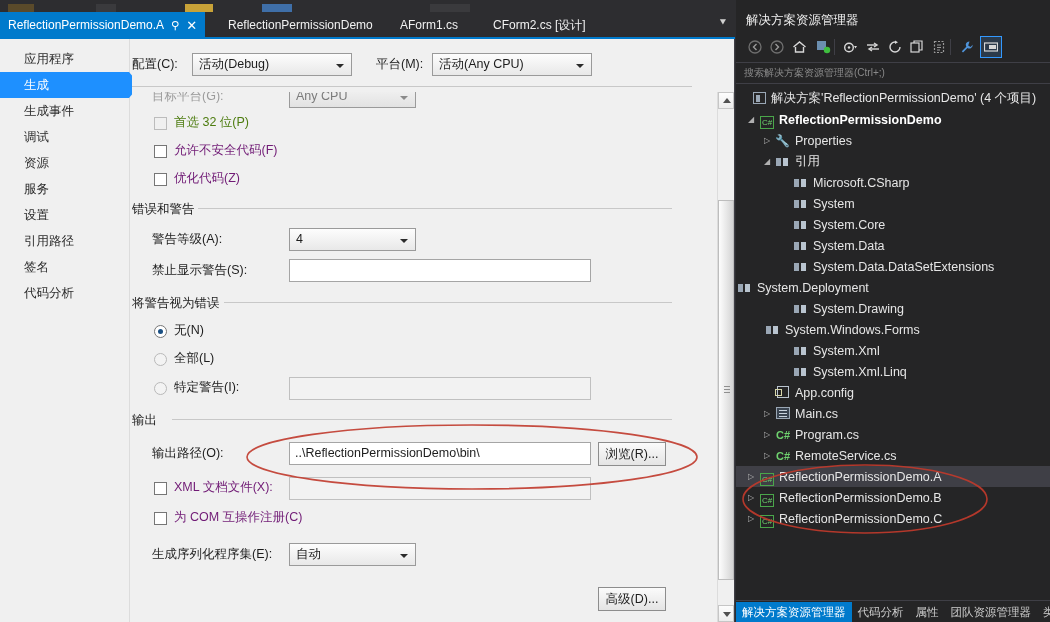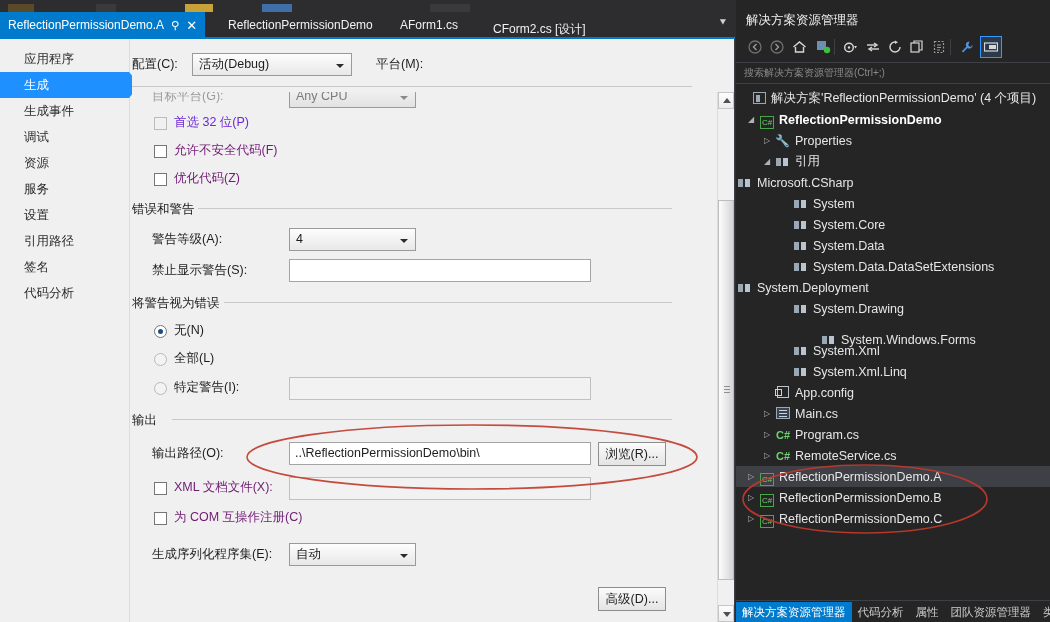--- a/index.html
+++ b/index.html
@@ -121,21 +121,21 @@
   .grouphdr { position: absolute; font-size: 12.5px; color: #1d1d1d; white-space: nowrap; }
   .groupline { position: absolute; height: 1px; background: #c8c8c8; }
 
   .chk {
     position: absolute; width: 13px; height: 13px;
     background: #ffffff; border: 1px solid #767676;
     cursor: pointer;
   }
   .chk.dis { background: #f0f0f0; border-color: #bcbcbc; }
   .chk-l { position: absolute; font-size: 12.5px; color: #701a75; white-space: nowrap; }
-  .chk-l.dis { color: #6d28d9; }
+  .chk-l.dis { color: #4d7c0f; }
 
   .rad {
     position: absolute; width: 13px; height: 13px; border-radius: 50%;
     background: #ffffff; border: 1px solid #767676; cursor: pointer;
   }
   .rad.dim { background: #f3f3f3; border-color: #b9b9b9; }
   .rad.on::after {
     content: ""; position: absolute; left: 3px; top: 3px;
     width: 5px; height: 5px; border-radius: 50%; background: #1a4f82;
   }
@@ -258,21 +258,21 @@
     <span>ReflectionPermissionDemo.A</span>
     <span class="pin">⚲</span>
     <span class="close">✕</span>
   </div>
   <div class="tab" style="left:220px;">
     <span>ReflectionPermissionDemo</span>
   </div>
   <div class="tab" style="left:392px;">
     <span>AForm1.cs</span>
   </div>
-  <div class="tab" style="left:485px;align-items:flex-end;">
+  <div class="tab" style="left:485px;">
     <span>CForm2.cs [设计]</span>
   </div>
   <div class="tab-overflow">⯆</div>
 </div>
 <div class="tab-underline"></div>
 
 <div class="propspage">
 
   <div class="catlist">
     <div class="cat"><span>应用程序</span></div>
@@ -286,20 +286,21 @@
     <div class="cat"><span>签名</span></div>
     <div class="cat"><span>代码分析</span></div>
   </div>
 
   <div class="pane">
 
     <div class="conf-row" style="left:0;">
       <span class="lbl" style="width:60px;">配置(C):</span>
       <div class="combo" style="width:160px;">活动(Debug)</div>
       <span class="lbl" style="width:56px;margin-left:24px;">平台(M):</span>
+      <div class="combo" style="width:160px;">活动(Any CPU)</div>
     </div>
     <div class="hr-top"></div>
 
     <div class="scrollarea">
 
       <span class="lbl abs" style="left:20px;top:-4px;color:#9b9b9b;">目标平台(G):</span>
       <div class="combo dim abs" style="left:157px;top:-7px;width:127px;">Any CPU</div>
 
       <div class="chk dis" style="left:22px;top:25px;"></div>
       <span class="chk-l dis" style="left:42px;top:22px;">首选 32 位(P)</span>
@@ -472,21 +473,21 @@
       <span class="tico ic-wrench">🔧</span>
       <span class="tlabel">Properties</span>
     </div>
 
     <div class="tnode" style="top:63px;padding-left:24px;">
       <span class="twist">◢</span>
       <span class="tico"><span class="ic-ref"><i></i><i></i></span></span>
       <span class="tlabel">引用</span>
     </div>
 
-    <div class="tnode" style="top:84px;">
+    <div class="tnode" style="top:84px;padding-left:56px;">
       <span class="tico"><span class="ic-ref"><i></i><i></i></span></span>
       <span class="tlabel">Microsoft.CSharp</span>
     </div>
     <div class="tnode" style="top:105px;padding-left:56px;">
       <span class="tico"><span class="ic-ref"><i></i><i></i></span></span>
       <span class="tlabel">System</span>
     </div>
     <div class="tnode" style="top:126px;padding-left:56px;">
       <span class="tico"><span class="ic-ref"><i></i><i></i></span></span>
       <span class="tlabel">System.Core</span>
@@ -500,21 +501,21 @@
       <span class="tlabel">System.Data.DataSetExtensions</span>
     </div>
     <div class="tnode" style="top:189px;">
       <span class="tico"><span class="ic-ref"><i></i><i></i></span></span>
       <span class="tlabel">System.Deployment</span>
     </div>
     <div class="tnode" style="top:210px;padding-left:56px;">
       <span class="tico"><span class="ic-ref"><i></i><i></i></span></span>
       <span class="tlabel">System.Drawing</span>
     </div>
-    <div class="tnode" style="top:241px;padding-left:84px;">
+    <div class="tnode" style="top:231px;padding-left:28px;">
       <span class="tico"><span class="ic-ref"><i></i><i></i></span></span>
       <span class="tlabel">System.Windows.Forms</span>
     </div>
     <div class="tnode" style="top:252px;padding-left:56px;">
       <span class="tico"><span class="ic-ref"><i></i><i></i></span></span>
       <span class="tlabel">System.Xml</span>
     </div>
     <div class="tnode" style="top:273px;padding-left:56px;">
       <span class="tico"><span class="ic-ref"><i></i><i></i></span></span>
       <span class="tlabel">System.Xml.Linq</span>

